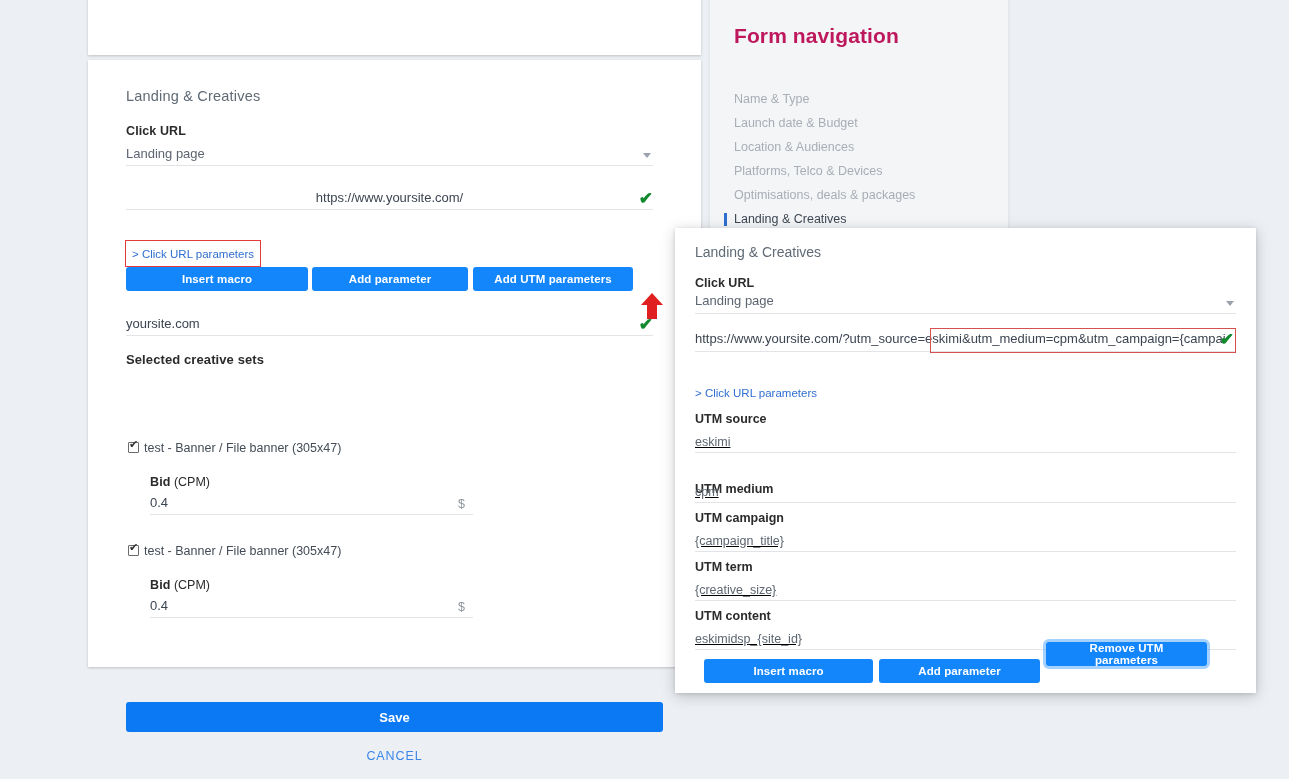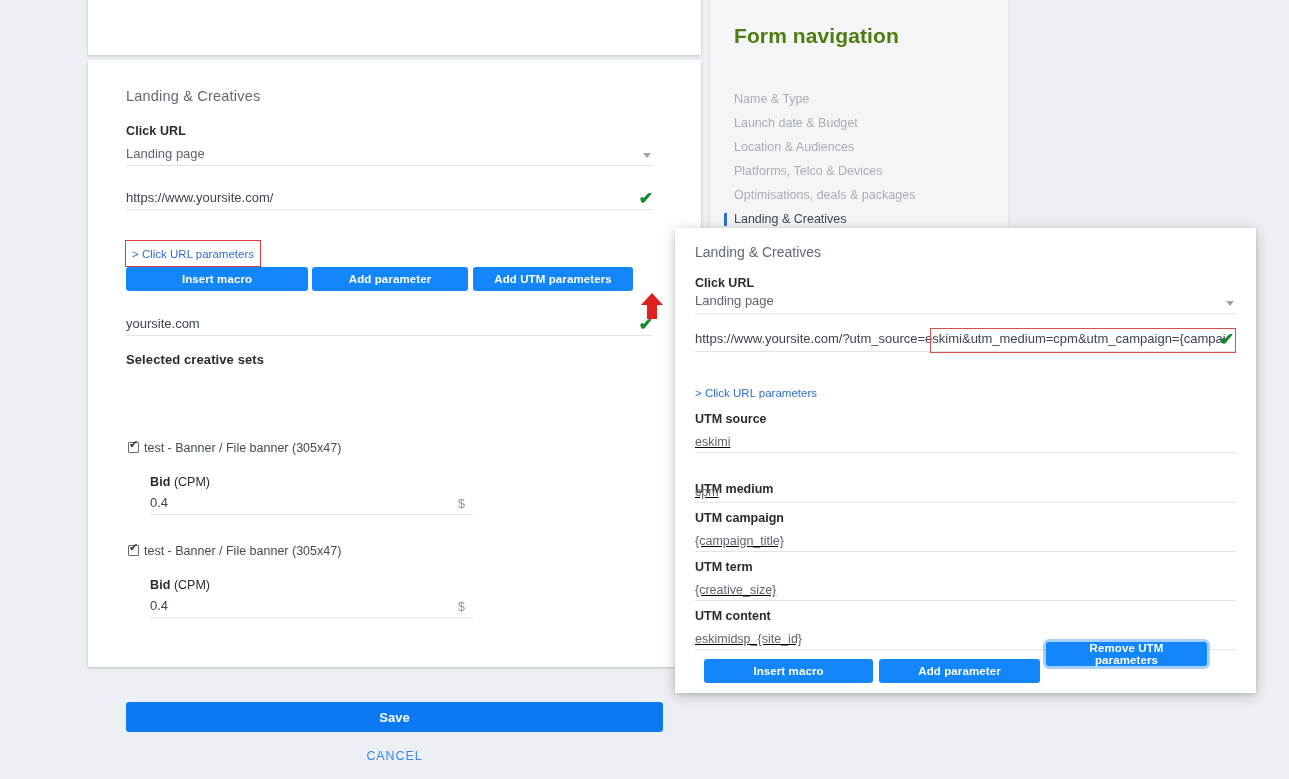--- a/index.html
+++ b/index.html
@@ -119,21 +119,21 @@
   }
 
   
   .card-nav {
     position: absolute; left: 710px; top: -6px; width: 298px; height: 234px;
     background: #f4f5f7;
     box-shadow: 0 1px 3px rgba(0,0,0,.10);
   }
   .nav-title {
     position: absolute; left: 24px; top: 30px;
-    font-size: 21px; color: #4d7c0f; font-weight: bold; letter-spacing: .1px;
+    font-size: 21px; color: #be185d; font-weight: bold; letter-spacing: .1px;
   }
   .nav-item {
     position: absolute; left: 24px;
     font-size: 12.5px; color: #a8aeb6; cursor: pointer; white-space: nowrap;
   }
   .nav-item.active { color: #3d4753; }
   .nav-item.active::before {
     content: ""; position: absolute; left: -10px; top: 1px;
     width: 3px; height: 13px; background: #2f6fd0;
   }
@@ -177,21 +177,21 @@
     <div class="section-title">Landing &amp; Creatives</div>
 
     <div class="field-label" style="position:absolute; left:38px; top:64px;">Click URL</div>
 
     <div class="underline-field" style="left:38px; top:84px; width:527px; height:22px;">
       <div class="val" style="padding-top:2px;">Landing page</div>
       <span class="caret"></span>
     </div>
 
     <div class="underline-field" style="left:38px; top:128px; width:527px; height:22px;">
-      <div class="val dark" style="padding-top:2px;">https://www.yoursite.com/</div>
+      <div class="val dark" style="padding-top:2px;text-align:center;">https://www.yoursite.com/</div>
       <span class="tick">✔</span>
     </div>
 
     <div style="position:absolute; left:37px; top:180px;">
       <span class="red-box">
         <span class="link-params">&gt; Click URL parameters</span>
       </span>
     </div>
 
     <button class="btn-blue" style="position:absolute; left:38px; top:207px; width:182px; height:21px;">Insert macro</button>

